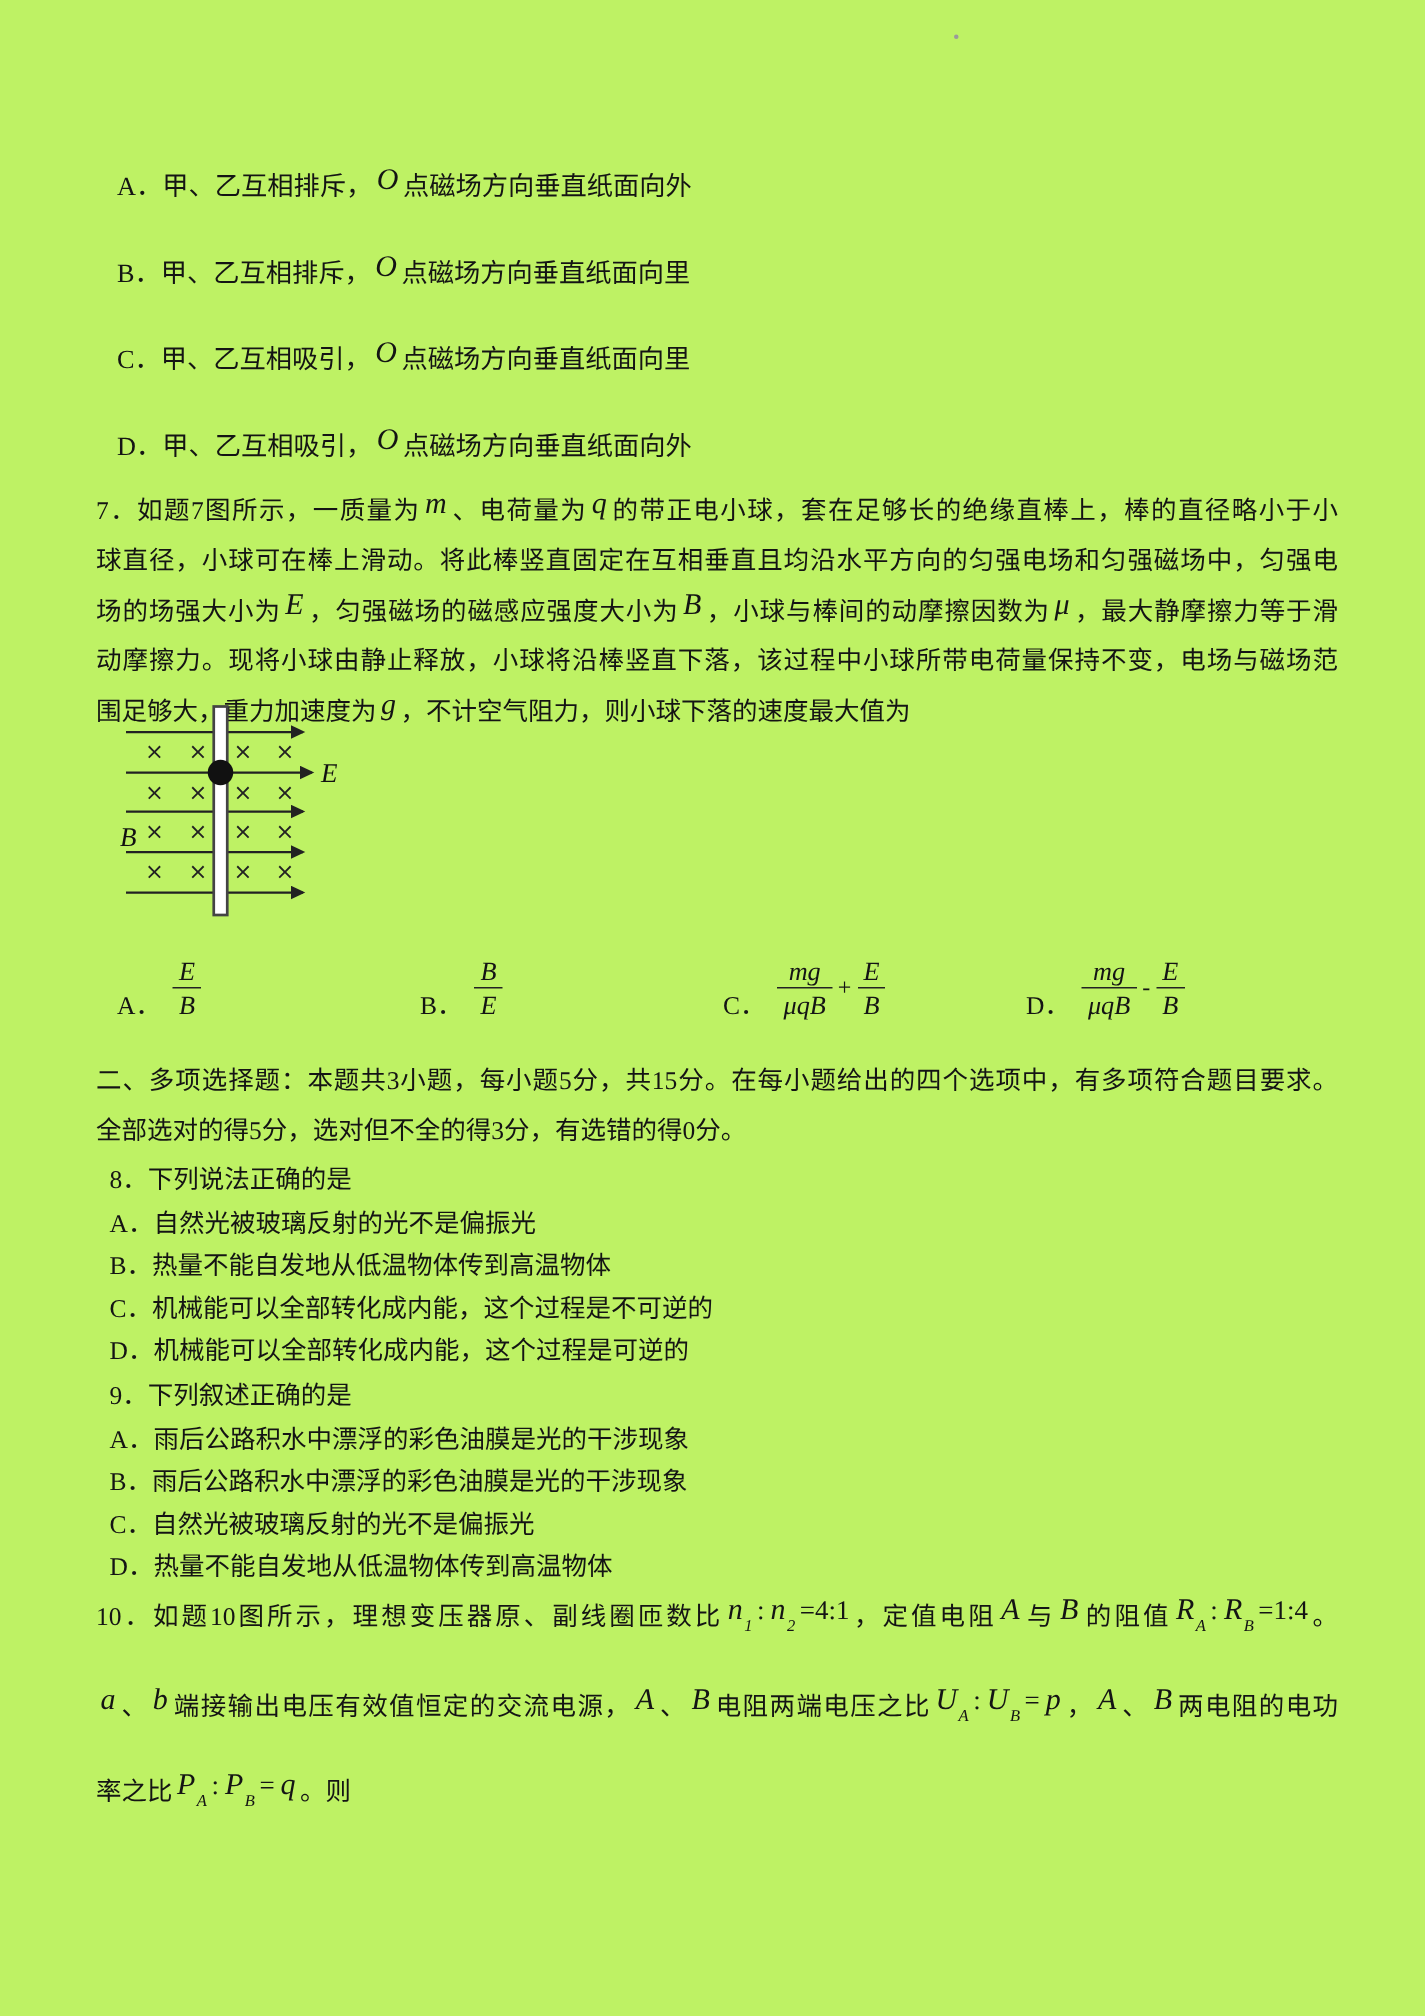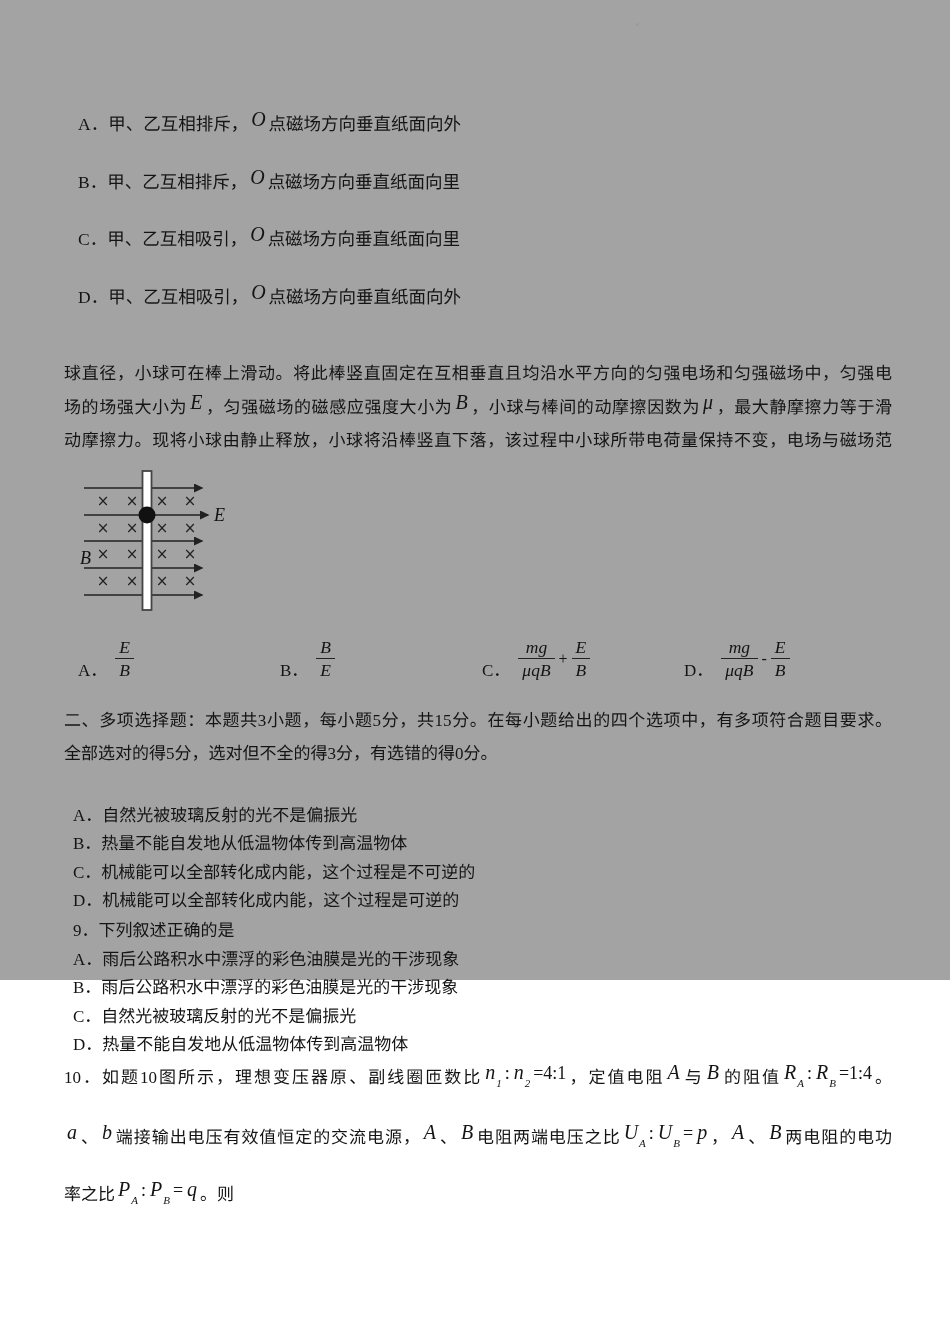--- a/index.html
+++ b/index.html
@@ -2,21 +2,21 @@
 <html lang="zh-CN"><head>
 <meta charset="utf-8">
 <style>
   * { margin:0; padding:0; box-sizing:border-box; }
   html,body { background:#ffffff; }
   body {
     width:950px; height:1344px; position:relative; overflow:hidden;
     font-family:"Liberation Serif","DejaVu Serif",serif;
     color:#141414;
   }
-  .page { position:absolute; left:0; top:0; width:950px; height:980px; background:#a3a3a3; }
+  .page { position:absolute; left:0; top:0; width:950px; height:1344px; background:#bef264; }
   .line {
     position:absolute; left:64px; width:828px;
     font-size:17px; line-height:34px; white-space:nowrap;
   }
   .just { text-align:justify; text-align-last:justify; white-space:normal; }
   .opt6 { left:78px; font-size:17.5px; line-height:23px; }
   .sec  { line-height:33px; }
   .q89  { left:73px; line-height:28px; }
   .q10  { line-height:40px; }
   .var {
@@ -53,23 +53,25 @@
 
 <div class="page">
 
   <span class="folddot"></span>
 
   <div class="line opt6" style="top:113px">A．甲、乙互相排斥，<i class="var">O</i>点磁场方向垂直纸面向外</div>
   <div class="line opt6" style="top:171px">B．甲、乙互相排斥，<i class="var">O</i>点磁场方向垂直纸面向里</div>
   <div class="line opt6" style="top:286px">D．甲、乙互相吸引，<i class="var">O</i>点磁场方向垂直纸面向外</div>
   <div class="line opt6" style="top:228px">C．甲、乙互相吸引，<i class="var">O</i>点磁场方向垂直纸面向里</div>
 
+  <div class="line just" style="top:324px">7．如题7图所示，一质量为<i class="var">m</i>、电荷量为<i class="var">q</i>的带正电小球，套在足够长的绝缘直棒上，棒的直径略小于小</div>
   <div class="line just" style="top:357px">球直径，小球可在棒上滑动。将此棒竖直固定在互相垂直且均沿水平方向的匀强电场和匀强磁场中，匀强电</div>
   <div class="line just" style="top:391px">场的场强大小为<i class="var">E</i>，匀强磁场的磁感应强度大小为<i class="var">B</i>，小球与棒间的动摩擦因数为<i class="var">μ</i>，最大静摩擦力等于滑</div>
   <div class="line just" style="top:424px">动摩擦力。现将小球由静止释放，小球将沿棒竖直下落，该过程中小球所带电荷量保持不变，电场与磁场范</div>
+  <div class="line" style="top:458px">围足够大，重力加速度为<i class="var">g</i>，不计空气阻力，则小球下落的速度最大值为</div>
 
   <svg class="fig" width="160" height="148" viewBox="0 0 160 148">
     <defs>
       <marker id="ah" markerUnits="userSpaceOnUse" markerWidth="11" markerHeight="10" refX="8" refY="4.5" orient="auto">
         <path d="M0,0 L9.5,4.5 L0,9 Z" fill="#222"></path>
       </marker>
     </defs>
     <g>
       <line class="fline" x1="12" y1="20" x2="130" y2="20" marker-end="url(#ah)"></line>
       <line class="fline" x1="12" y1="47" x2="136" y2="47" marker-end="url(#ah)"></line>
@@ -146,20 +148,21 @@
             <span class="num">E</span>
             <span class="den">B</span>
           </span>
         </span>
     </div>
   </div>
 
   <div class="line sec just" style="top:704px">二、多项选择题：本题共3小题，每小题5分，共15分。在每小题给出的四个选项中，有多项符合题目要求。</div>
   <div class="line sec" style="top:737px">全部选对的得5分，选对但不全的得3分，有选错的得0分。</div>
 
+  <div class="line q89" style="top:773px">8．下列说法正确的是</div>
   <div class="line q89" style="top:802px">A．自然光被玻璃反射的光不是偏振光</div>
   <div class="line q89" style="top:830px">B．热量不能自发地从低温物体传到高温物体</div>
   <div class="line q89" style="top:859px">C．机械能可以全部转化成内能，这个过程是不可逆的</div>
   <div class="line q89" style="top:887px">D．机械能可以全部转化成内能，这个过程是可逆的</div>
 
   <div class="line q89" style="top:917px">9．下列叙述正确的是</div>
   <div class="line q89" style="top:946px">A．雨后公路积水中漂浮的彩色油膜是光的干涉现象</div>
   <div class="line q89" style="top:974px">B．雨后公路积水中漂浮的彩色油膜是光的干涉现象</div>
   <div class="line q89" style="top:1003px">C．自然光被玻璃反射的光不是偏振光</div>
   <div class="line q89" style="top:1031px">D．热量不能自发地从低温物体传到高温物体</div>

